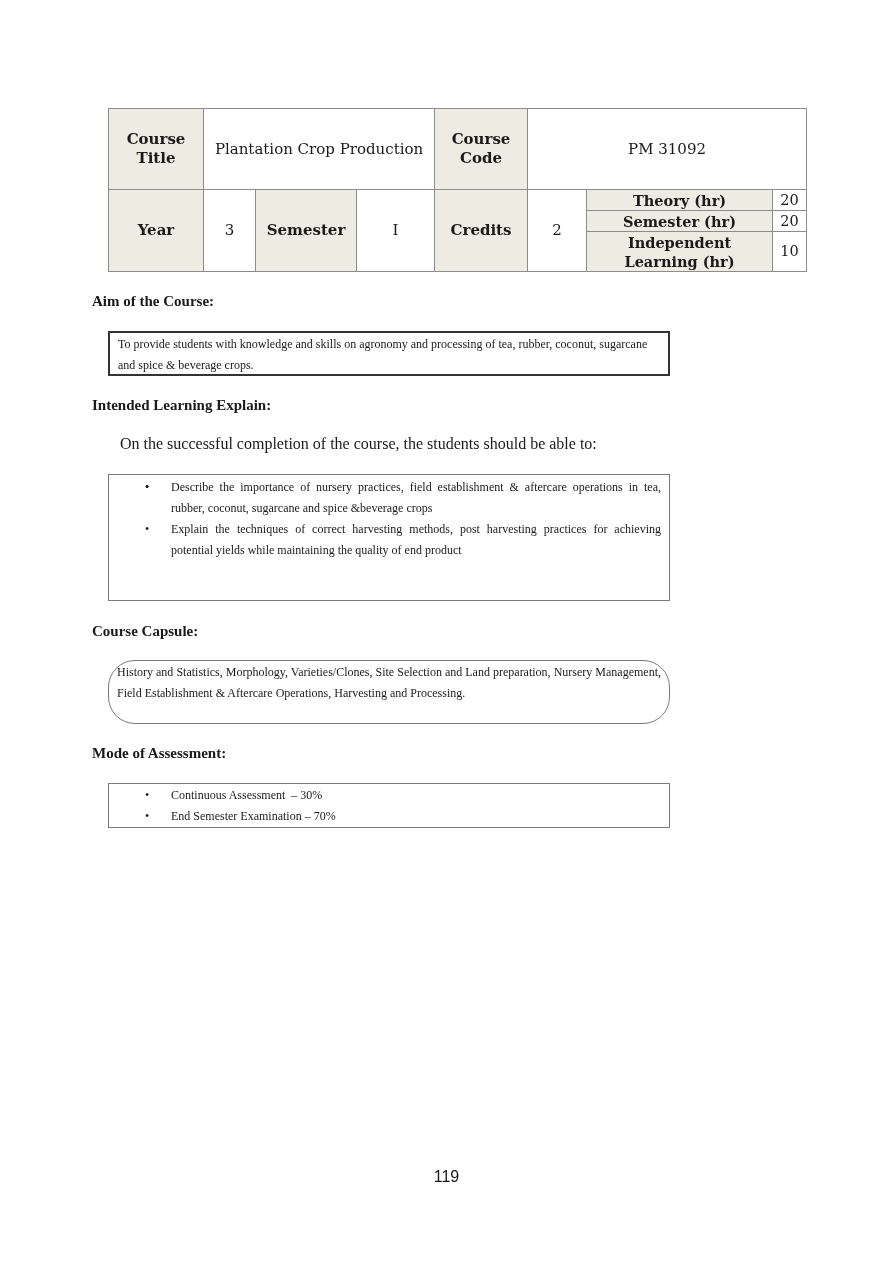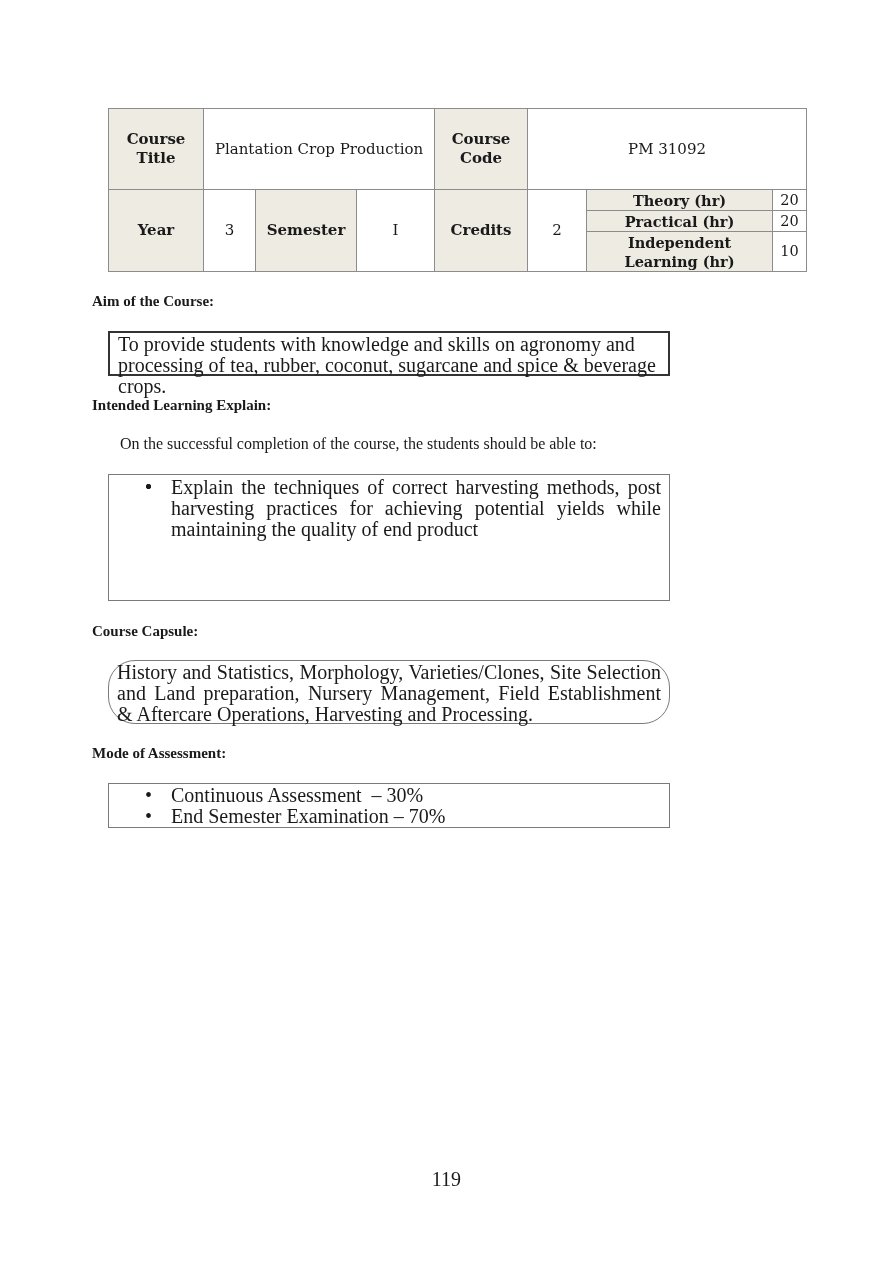--- a/index.html
+++ b/index.html
@@ -30,31 +30,31 @@
   }
   .plain {
     position: absolute; left: 108px; font-size: 16px;
     font-family: "Liberation Serif", "DejaVu Serif", serif;
     margin-left: 12px;
   }
   .box {
     position: absolute; left: 108px; width: 562px; box-sizing: border-box;
     border: 1px solid #7a7a7a;
     font-family: "Liberation Serif", "DejaVu Serif", serif;
-    font-size: 20px; line-height: 21px;
+    font-size: 12px; line-height: 21px;
   }
   .box.aim { border: 2px solid #333; padding: 1px 8px 0 8px; }
   .box.capsule { padding: 0 8px; text-align: justify; border-radius: 27px; }
   .box p { margin: 0; }
   .box ul { margin: 0; padding: 0; list-style: none; }
   .box li { position: relative; padding-left: 62px; padding-right: 8px; text-align: justify; }
   .box li .bullet { position: absolute; left: 36px; top: 0; }
   .pagenum {
     position: absolute; left: 0; width: 893px; top: 1168px; text-align: center;
-    font-family: Liberation Serif, serif; font-size: 20px;
+    font-family: Liberation Sans, sans-serif; font-size: 16px;
   }
 </style>
 </head>
 <body>
 
 <div class="page">
 
   <table class="info">
     <colgroup>
       <col style="width:95px">
@@ -77,41 +77,41 @@
       <td rowspan="3" class="shade lbl">Year</td>
       <td rowspan="3">3</td>
       <td rowspan="3" class="shade lbl">Semester</td>
       <td rowspan="3">I</td>
       <td rowspan="3" class="shade lbl">Credits</td>
       <td rowspan="3">2</td>
       <td class="shade sub">Theory (hr)</td>
       <td class="num">20</td>
     </tr>
     <tr style="height:21px">
-      <td class="shade sub">Practical (hr)</td>
+      <td class="shade sub">Semester (hr)</td>
       <td class="num">20</td>
     </tr>
     <tr style="height:40px">
       <td class="shade sub">Independent Learning (hr)</td>
       <td class="num">10</td>
     </tr>
   </tbody>
     </table>
 
   <div class="heading" style="top:293px">Aim of the Course:</div>
   <div class="box aim" style="top:331px; height:45px">
     <p>To provide students with knowledge and skills on agronomy and processing of tea, rubber, coconut, sugarcane and spice &amp; beverage crops.</p>
   </div>
 
   <div class="heading" style="top:397px">Intended Learning Explain:</div>
   <div class="plain" style="top:435px">On the successful completion of the course, the students should be able to:</div>
   <div class="box" style="top:474px; height:127px; padding-top:2px">
     <ul>
       <li><span class="bullet">•</span></li>
-      <li><span class="bullet">•</span></li>
+      <li><span class="bullet">•</span><span>Describe the importance of nursery practices, field establishment &amp; aftercare operations in tea, rubber, coconut, sugarcane and spice &amp;beverage crops</span></li>
       <li><span class="bullet">•</span><span>Explain the techniques of correct harvesting methods, post harvesting practices for achieving potential yields while maintaining the quality of end product</span></li>
     </ul>
   </div>
 
   <div class="heading" style="top:623px">Course Capsule:</div>
   <div class="box capsule" style="top:660px; height:64px; padding-top:1px">
     <p>History and Statistics, Morphology, Varieties/Clones, Site Selection and Land preparation, Nursery Management, Field Establishment &amp; Aftercare Operations, Harvesting and Processing.</p>
   </div>
 
   <div class="heading" style="top:745px">Mode of Assessment:</div>

